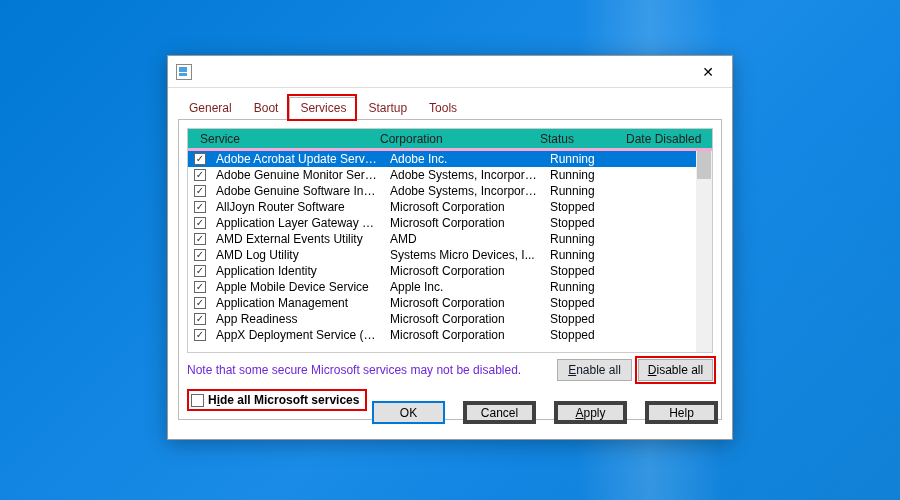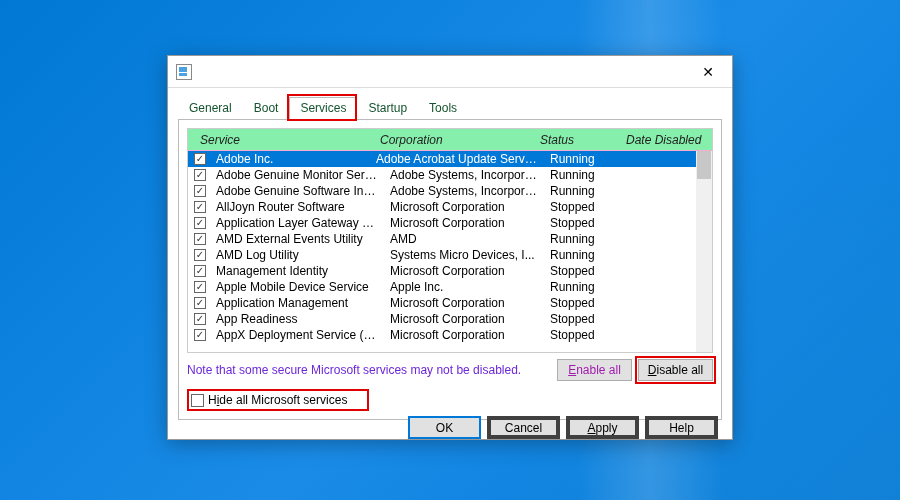--- a/index.html
+++ b/index.html
@@ -17,27 +17,27 @@
 }
 .titlebar { height: 32px; display:flex; align-items:center; padding:0 4px 0 8px; border-bottom:1px solid #ddd;}
 .titlebar .app-icon { width:16px; height:16px; background:#fff; border:1px solid #888; position:relative; margin-right:6px;}
 .titlebar .app-icon::before{content:""; position:absolute; left:2px; top:2px; width:8px; height:5px; background:#4aa3e0;}
 .titlebar .app-icon::after{content:""; position:absolute; left:2px; top:8px; width:8px; height:3px; background:#4aa3e0;}
 .titlebar .spacer{flex:1;}
 .close-btn { width:40px; height:28px; display:flex; align-items:center; justify-content:center; font-size:14px; }
 
 .tabs-area { padding: 8px 10px 0 10px; background:#fff;}
 .tabs { display:flex; border-bottom:1px solid #bbb; position:relative;}
-.tab { padding: 3px 10px 4px; border:1px solid transparent; border-bottom:none; position:relative; top:1px; color:#14532d;}
+.tab { padding: 3px 10px 4px; border:1px solid transparent; border-bottom:none; position:relative; top:1px; color:#7f1d1d;}
 .tab.active { border-color:#bbb; background:#fff; border-bottom:1px solid #fff;}
 
 .tab-content { border:1px solid #bbb; border-top:none; padding:8px; background:#fff;}
 
 .services-pane { border:1px solid #ccc; height:225px; position:relative; overflow:hidden; }
-.sp-header { display:flex; background:#86efac; border-bottom:1px solid #f9a8d4; height:22px; align-items:center; padding-left:6px;font-style:italic;}
+.sp-header { display:flex; background:#14b8a6; border-bottom:3px solid #f9a8d4; height:22px; align-items:center; padding-left:6px;}
 .sp-header .col { padding: 3px 6px; font-weight:400; color:#222; white-space:nowrap; overflow:hidden;}
 .col-service{ width:180px; }
 .col-manu{ width:160px; }
 .col-status{ width:58px; }
 .col-date{ flex:1;margin-left:28px; }
 
 .sp-body { position:absolute; top:22px; left:0; right:16px; bottom:0; overflow:hidden;}
 .row { display:flex; align-items:center; height:16px; padding-left:6px; white-space:nowrap;}
 .row.selected { background:#0078d7; color:#fff;}
 .cb { width:12px; height:12px; border:1px solid #666; margin-right:4px; display:inline-flex; align-items:center; justify-content:center; font-size:10px; line-height:1; color:#333; background:#fff; flex:none;}
@@ -46,28 +46,28 @@
 .row .c-service{ width:174px;}
 .row .c-manu{ width:160px;}
 .row .c-status{ width:58px;}
 
 .scrollbar{ position:absolute; top:22px; right:0; bottom:0; width:16px; background:#f0f0f0;}
 .thumb{ position:absolute; top:0; left:1px; right:1px; height:28px; background:#c7c7c7;}
 
 .note-row{ display:flex; align-items:center; margin-top:6px;}
 .note-text{ flex:1; color:#6d28d9;}
 .btn-sm{ min-width:75px; height:22px; border:1px solid #adadad; background:#e1e1e1; margin-left:6px; font-size:12px; padding:0 8px;}
-.btn-sm:disabled{ color:#a21caf;text-align:center;}
+.btn-sm:disabled{ color:#0f172a;text-align:center;}
 .hl-disable{ outline:2px solid #e10000; outline-offset:1px;}
 
 .hide-row{ margin-top:8px;}
-.hl-hide{ display:inline-flex; align-items:center; border:2px solid #e10000; padding:2px 20px 2px 2px;}
+.hl-hide{ display:inline-flex; align-items:center; border:2px solid #e10000; padding:2px 6px 2px 2px;font-weight:bold;}
 .hl-hide .cb{ width:13px; height:13px;}
 
-.footer { position:absolute; bottom:0; right:14px; display:flex; gap:6px;}
+.footer { position:absolute; bottom:15px; right:14px; display:flex; gap:18px;}
 .btn-ft{ min-width:73px; height:23px; border:4px solid #404040; background:#e1e1e1; font-size:12px;}
 .btn-ft.default{ border:1px solid #0078d7; box-shadow:inset 0 0 0 1px #0078d7;}
 u{text-decoration:underline;}
 </style>
 </head>
 <body>
 
 <div class="ray-bg">
     <div class="ray2"></div>
     <div class="ray"></div>
@@ -94,22 +94,22 @@
       <div class="services-pane">
         <div class="sp-header">
           <div class="col col-service">Service</div>
           <div class="col col-manu">Corporation</div>
           <div class="col col-status">Status</div>
           <div class="col col-date">Date Disabled</div>
         </div>
         <div class="sp-body" id="rows-body">
             <div class="row selected">
               <span class="cb">✓</span>
+              <span class="cell c-service">Adobe Acrobat Update Service</span>
               <span class="cell c-manu">Adobe Inc.</span>
-              <span class="cell c-service">Adobe Acrobat Update Service</span>
               <span class="cell c-status">Running</span>
             </div>
             <div class="row">
               <span class="cb">✓</span>
               <span class="cell c-service">Adobe Genuine Monitor Service</span>
               <span class="cell c-manu">Adobe Systems, Incorpora...</span>
               <span class="cell c-status">Running</span>
             </div>
             <div class="row">
               <span class="cb">✓</span>
@@ -136,21 +136,21 @@
               <span class="cell c-status">Running</span>
             </div>
             <div class="row">
               <span class="cb">✓</span>
               <span class="cell c-service">AMD Log Utility</span>
               <span class="cell c-manu">Systems Micro Devices, I...</span>
               <span class="cell c-status">Running</span>
             </div>
             <div class="row">
               <span class="cb">✓</span>
-              <span class="cell c-service">Management Identity</span>
+              <span class="cell c-service">Application Identity</span>
               <span class="cell c-manu">Microsoft Corporation</span>
               <span class="cell c-status">Stopped</span>
             </div>
             <div class="row">
               <span class="cb">✓</span>
               <span class="cell c-service">Apple Mobile Device Service</span>
               <span class="cell c-manu">Apple Inc.</span>
               <span class="cell c-status">Running</span>
             </div>
             <div class="row">

